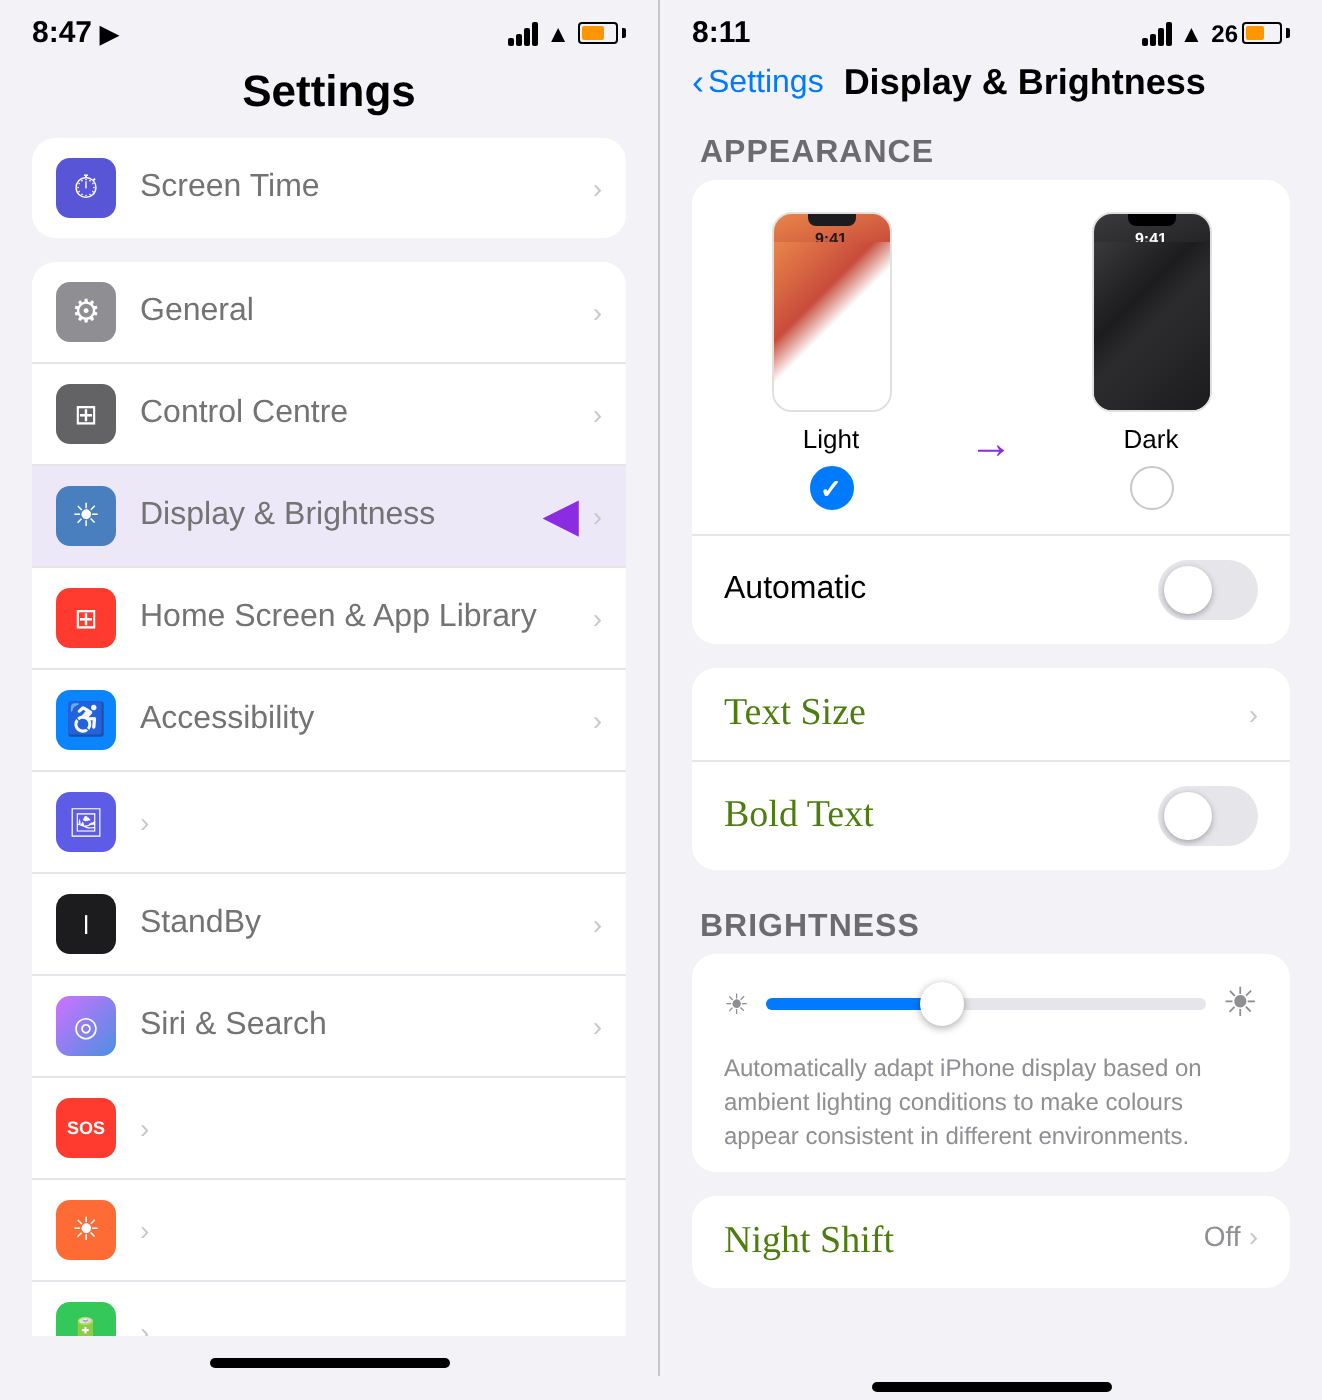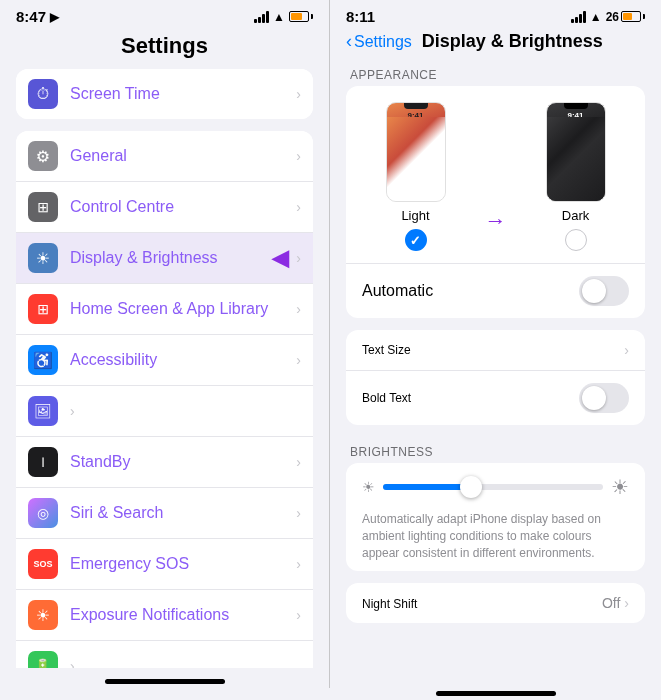--- a/index.html
+++ b/index.html
@@ -80,21 +80,21 @@
       align-items: center;
       justify-content: center;
       margin-right: 12px;
       flex-shrink: 0;
       font-size: 16px;
     }
 
     .item-label {
       flex: 1;
       font-size: 16px;
-      color: #8b5cf6;
+      color: #737373;
     }
 
     .item-chevron {
       color: #c7c7cc;
       font-size: 14px;
     }
 
     
     .icon-screen-time { background: #5856d6; }
 
@@ -155,22 +155,22 @@
       margin-left: 4px;
     }
 
     .right-content {
       flex: 1;
       overflow-y: auto;
       padding: 0 16px;
     }
 
     .section-header {
-      font-size: 12px;
-      font-weight: 400;
+      font-size: 16px;
+      font-weight: 700;
       color: #6c6c70;
       text-transform: uppercase;
       letter-spacing: 0.5px;
       padding: 8px 4px 4px;
     }
 
     .card {
       background: #fff;
       border-radius: 12px;
       margin-bottom: 12px;
@@ -328,22 +328,23 @@
       display: flex;
       align-items: center;
       justify-content: space-between;
       padding: 12px 16px;
       border-bottom: 0.5px solid #e5e5ea;
     }
     .setting-row:last-child {
       border-bottom: none;
     }
     .setting-row-label {
-      font-size: 12px;
-      color: #000000;
+      font-size: 19px;
+      color: #4d7c0f;
+      font-family: Liberation Serif, serif;
     }
     .setting-row-chevron {
       color: #c7c7cc;
       font-size: 14px;
     }
 
     
     .brightness-section {
       padding: 12px 16px;
     }
@@ -394,21 +395,21 @@
     .true-tone-desc {
       font-size: 12px;
       color: #8e8e93;
       padding: 0 16px 10px;
       line-height: 1.4;
     }
 
     
     .night-shift-row {
       display: flex;
-      align-items: flex-end;
+      align-items: flex-start;
       justify-content: space-between;
       padding: 12px 16px;
     }
 
     
     .signal-bars {
       display: flex;
       align-items: flex-end;
       gap: 1px;
     }
@@ -559,29 +560,27 @@
           <span style="color:#fff;font-size:14px;">◎</span>
         </div>
         <span class="item-label">Siri &amp; Search</span>
         <span class="item-chevron">›</span>
       </div>
 
       <div class="settings-item">
         <div class="item-icon" style="background:#ff3b30;">
           <span style="color:#fff;font-size:9px;font-weight:900;">SOS</span>
         </div>
-        <span class="item-label">Emergency SOS</span>
         <span class="item-chevron">›</span>
       </div>
 
       <div class="settings-item">
         <div class="item-icon" style="background:#ff6b35;">
           <span style="color:#fff;font-size:16px;">☀</span>
         </div>
-        <span class="item-label">Exposure Notifications</span>
         <span class="item-chevron">›</span>
       </div>
 
       <div class="settings-item">
         <div class="item-icon" style="background:#34c759;">
           <span style="color:#fff;font-size:14px;">🔋</span>
         </div>
         <span class="item-chevron">›</span>
       </div>
 

